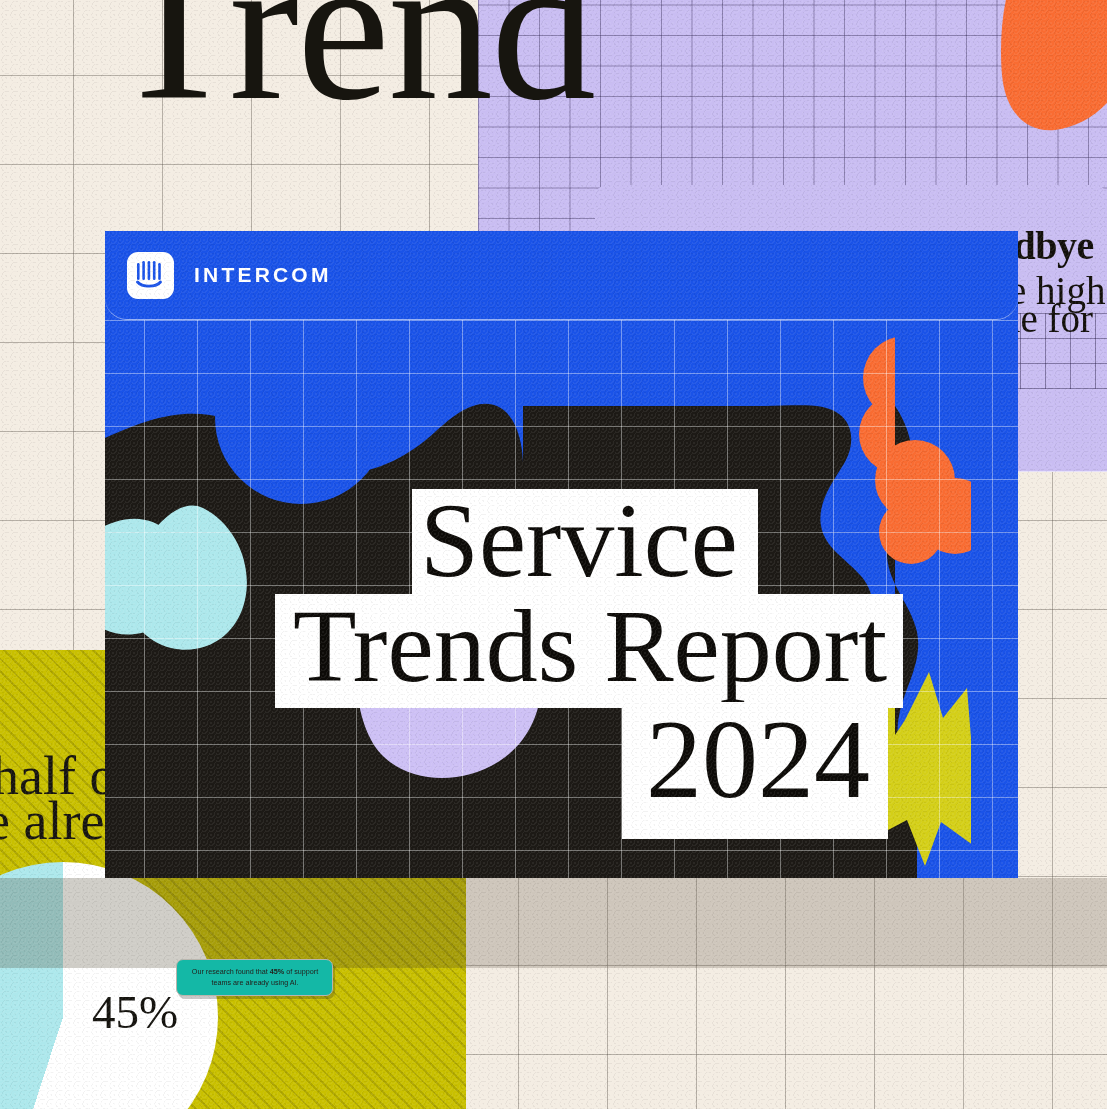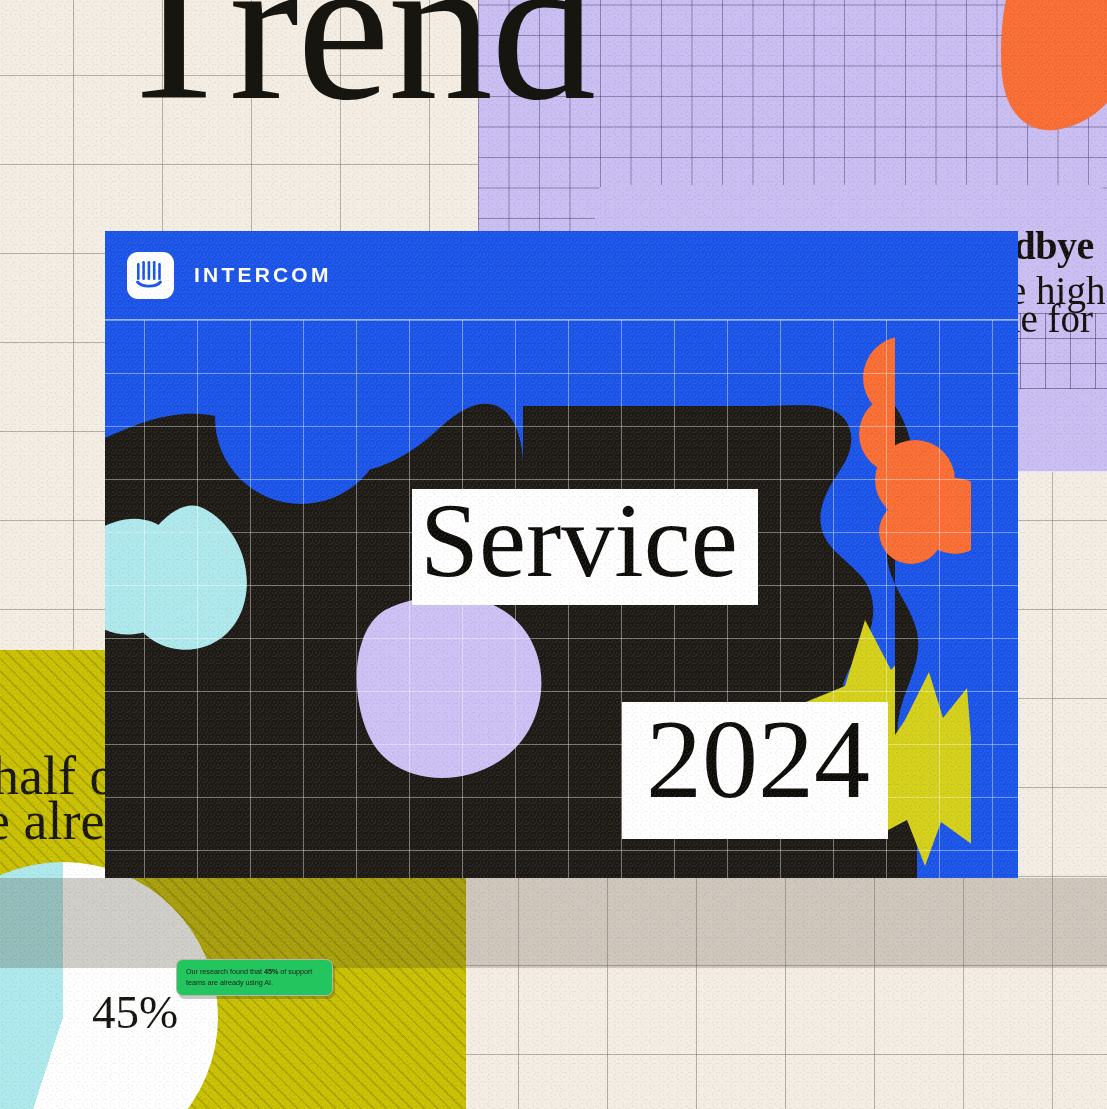--- a/index.html
+++ b/index.html
@@ -120,29 +120,30 @@
   }
   .pie-label{
     position:absolute;left:92px;top:985px;
     font-family:"Liberation Serif", serif;
     font-size:47px;color:#14120d;
   }
 
   
   .tooltip{
     position:absolute;left:176px;top:959px;width:138px;
-    background:#22c55e;
+    background:#14b8a6;
     border:1px solid #b9b5ad;
     border-radius:7px;
     padding:6px 8px 7px 9px;
     box-shadow:2px 3px 0 rgba(40,40,40,.25);
     font-family:"Liberation Sans", sans-serif;
     font-size:7.2px;line-height:1.55;
     color:#23211d;
     z-index:40;
+    text-align:center;
   }
   .tooltip b{font-weight:bold;}
 
   
   .grey-panel{
     position:absolute;left:466px;top:878px;width:641px;height:90px;
     background:rgba(120,108,96,.30);
   }
   .grey-panel2{
     position:absolute;left:-60px;top:878px;width:526px;height:90px;
@@ -159,21 +160,21 @@
     background-image:
       linear-gradient(to right, rgba(255,255,255,.40) 1.2px, transparent 1.2px),
       linear-gradient(to bottom, rgba(255,255,255,.40) 1.2px, transparent 1.2px);
     background-size:53px 53px;
     background-position:-14px 0px;
   }
   .blue-header{
     position:absolute;left:0;top:0;width:100%;height:88px;
     background:#1a53e8;
     border-bottom:1.5px solid rgba(255,255,255,.55);
-    display:flex;align-items:center;
+    display:flex;align-items:center;border-radius:22px;
   }
   .logo-mark{
     width:47px;height:47px;margin-left:22px;
     background:#ffffff;border-radius:11px;
     position:relative;flex:none;
   }
   .logo-mark svg{position:absolute;left:9px;top:9px;}
   .logo-word{
     margin-left:20px;
     color:#ffffff;
@@ -319,18 +320,21 @@
           <path d="M1.5,21 C6,26.5 20,26.5 24.5,21" stroke="#1a53e8" stroke-width="2.8" fill="none" stroke-linecap="round"></path>
         </svg>
       </div>
       <div class="logo-word">INTERCOM</div>
     </div>
   </div>
 
   <div class="hl-box hl2">
     <span>Service</span>
   </div>
+  <div class="hl-box hl3">
+    <span>Trends Report</span>
+  </div>
   <div class="hl-box hl4">
     <span>2024</span>
   </div>
 
   <div class="noise-overlay"></div>
 </div>
 
 </body></html>

